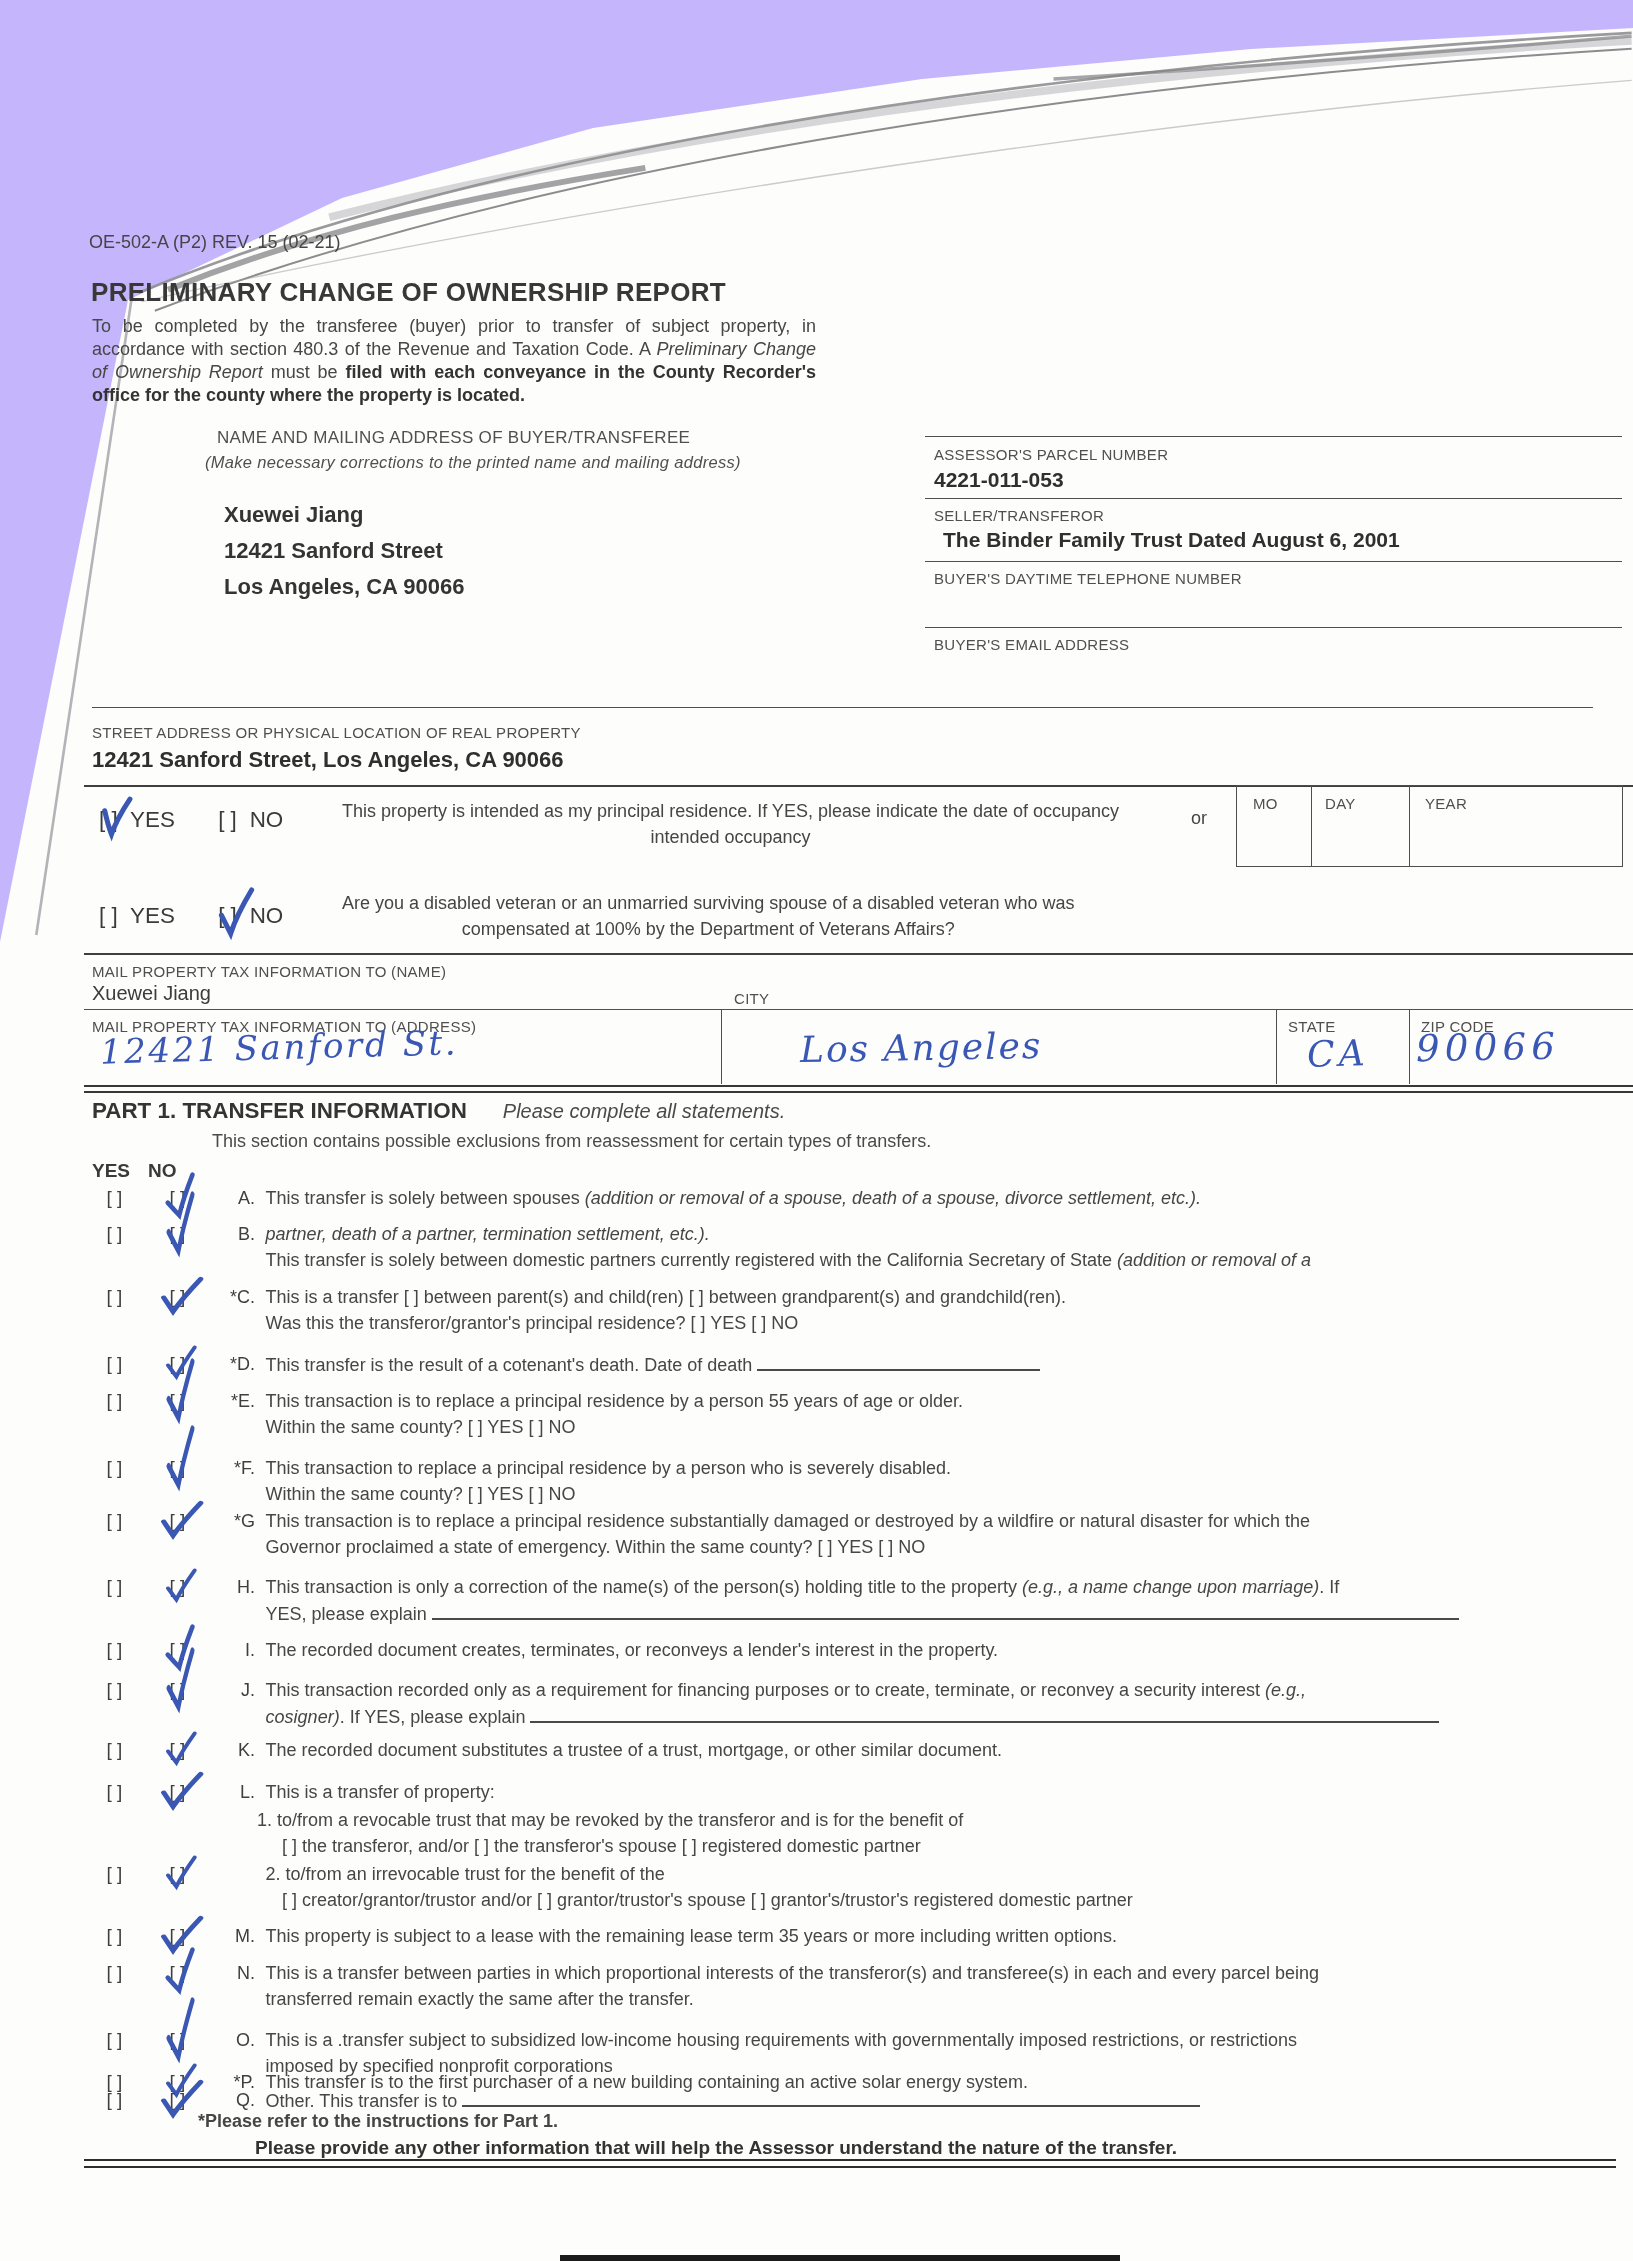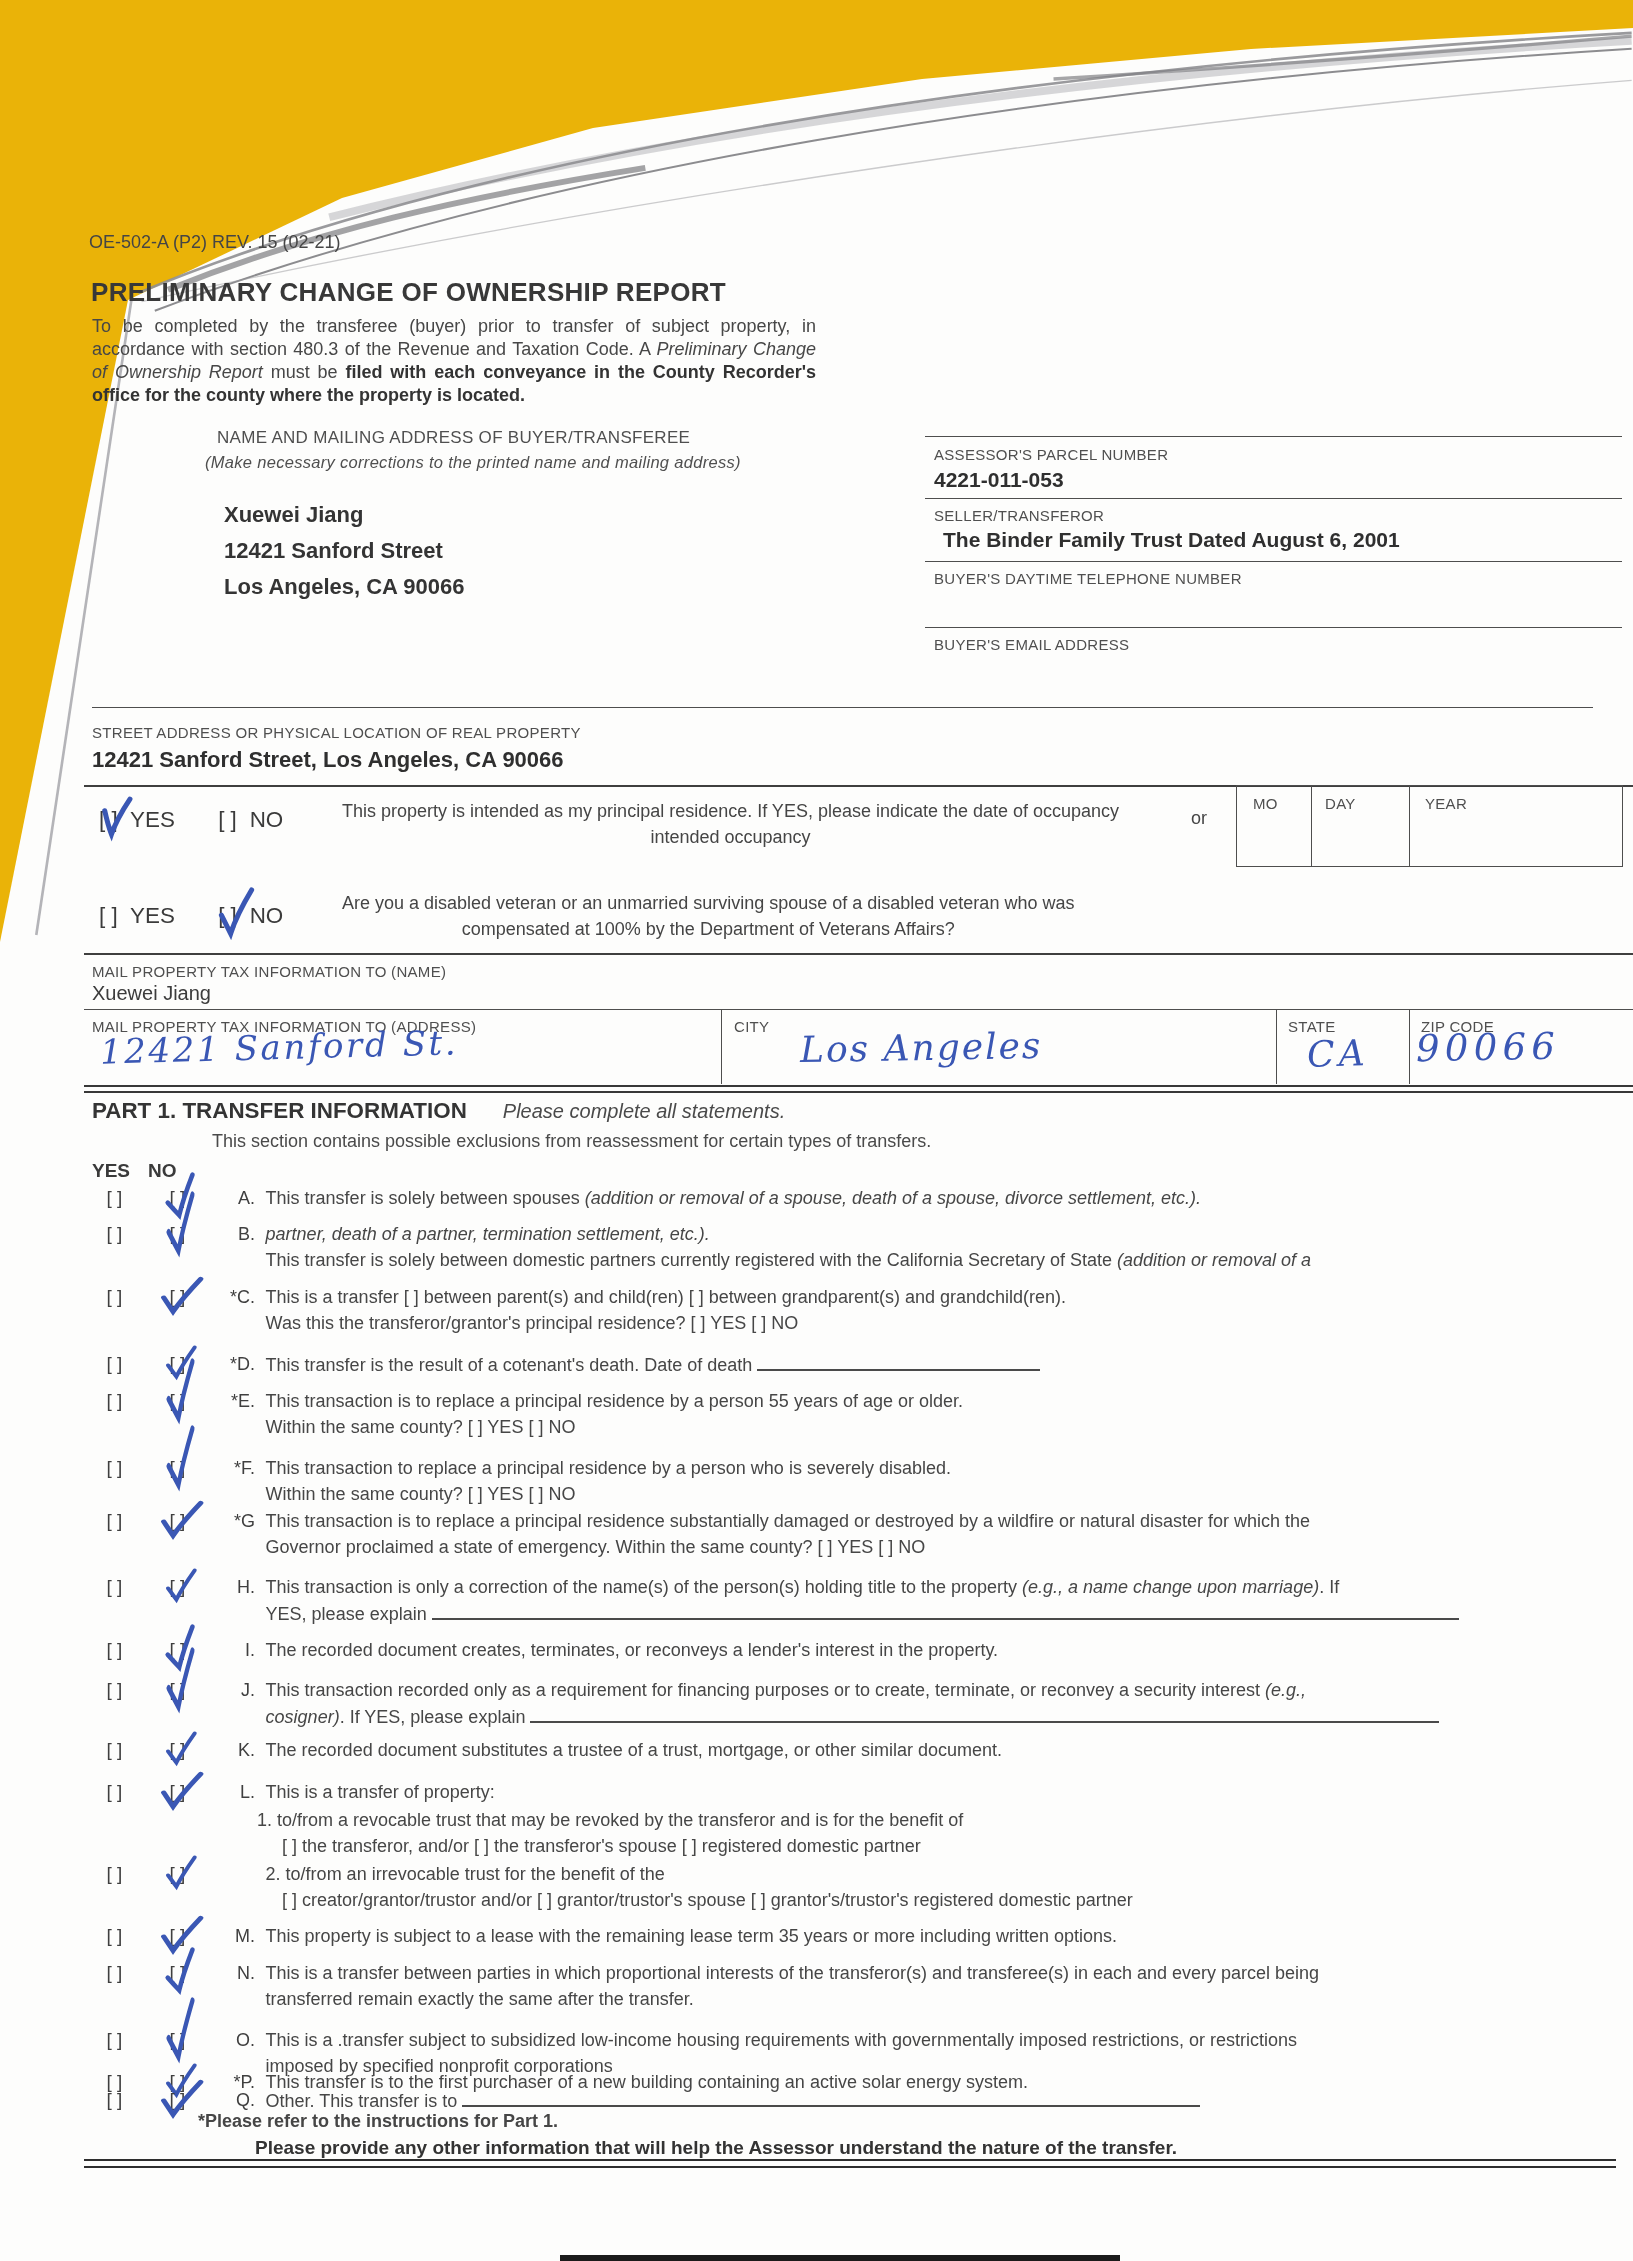--- a/index.html
+++ b/index.html
@@ -1,16 +1,16 @@
 <!DOCTYPE html>
 <html style="font-size:10.5px"><head>
 <meta charset="utf-8">
 <style>
   html,body{margin:0;padding:0;background:#c9c9cc;}
-  #canvas{position:relative;width:1633px;height:2261px;background:#eab308;overflow:hidden;
+  #canvas{position:relative;width:1633px;height:2261px;background:#c4b5fd;overflow:hidden;
           font-family:"Liberation Sans",sans-serif;color:#3d3d3d;}
   #page{position:absolute;inset:0;background:#fdfdfc;
         clip-path:polygon(128px 300px,342px 198px,593px 128px,922px 79px,1251px 49px,1633px 28px,1633px 2261px,0px 2261px,0px 942px);}
   #edgefx{position:absolute;inset:0;pointer-events:none;}
   .abs{position:absolute;}
   .lbl{font-size:15px;color:#4f4f4f;letter-spacing:0.3px;white-space:nowrap;}
   .val{font-size:21px;font-weight:bold;color:#2f2f2f;white-space:nowrap;}
   .hline{position:absolute;background:#4e4e4e;height:1.3px;}
   .thick{height:2px;background:#3f3f3f;}
   .vline{position:absolute;background:#4e4e4e;width:1.3px;}
@@ -130,21 +130,21 @@
     <div>compensated at 100% by the Department of Veterans Affairs?</div>
   </div>
   <div class="hline thick" style="left:84px;top:953px;width:1549px;"></div>
 
   <div class="abs lbl" style="left:92px;top:963px;">MAIL PROPERTY TAX INFORMATION TO (NAME)</div>
   <div class="abs" style="left:92px;top:982px;font-size:20px;color:#3c3c3c;">Xuewei Jiang</div>
   <div class="hline" style="left:84px;top:1009px;width:1549px;"></div>
 
   <div class="abs lbl" style="left:92px;top:1018px;">MAIL PROPERTY TAX INFORMATION TO (ADDRESS)</div>
   <div class="vline" style="left:721px;top:1009px;height:75px;"></div>
-  <div class="abs lbl" style="left:734px;top:1018px;">CITY</div>
+  <div class="abs lbl" style="left:734px;top:990px;">CITY</div>
   <div class="vline" style="left:1276px;top:1009px;height:75px;"></div>
   <div class="abs lbl" style="left:1288px;top:1018px;">STATE</div>
   <div class="vline" style="left:1409px;top:1009px;height:75px;"></div>
   <div class="abs lbl" style="left:1421px;top:1018px;">ZIP CODE</div>
   <div class="abs hand" style="left:100px;top:1027px;font-size:34px;transform:rotate(-1.5deg);letter-spacing:2.6px;">12421   Sanford  St.</div>
   <div class="abs hand" style="left:800px;top:1027px;font-size:36px;transform:rotate(-1deg);letter-spacing:2px;">Los Angeles</div>
   <div class="abs hand" style="left:1307px;top:1033px;font-size:36px;transform:rotate(-2deg);letter-spacing:4px;">CA</div>
   <div class="abs hand" style="left:1416px;top:1026px;font-size:37px;transform:rotate(-1deg);letter-spacing:5.3px;">90066</div>
   <div class="abs" style="left:84px;top:1085px;width:1549px;height:4px;border-top:2px solid #383838;border-bottom:2px solid #383838;"></div>
 

